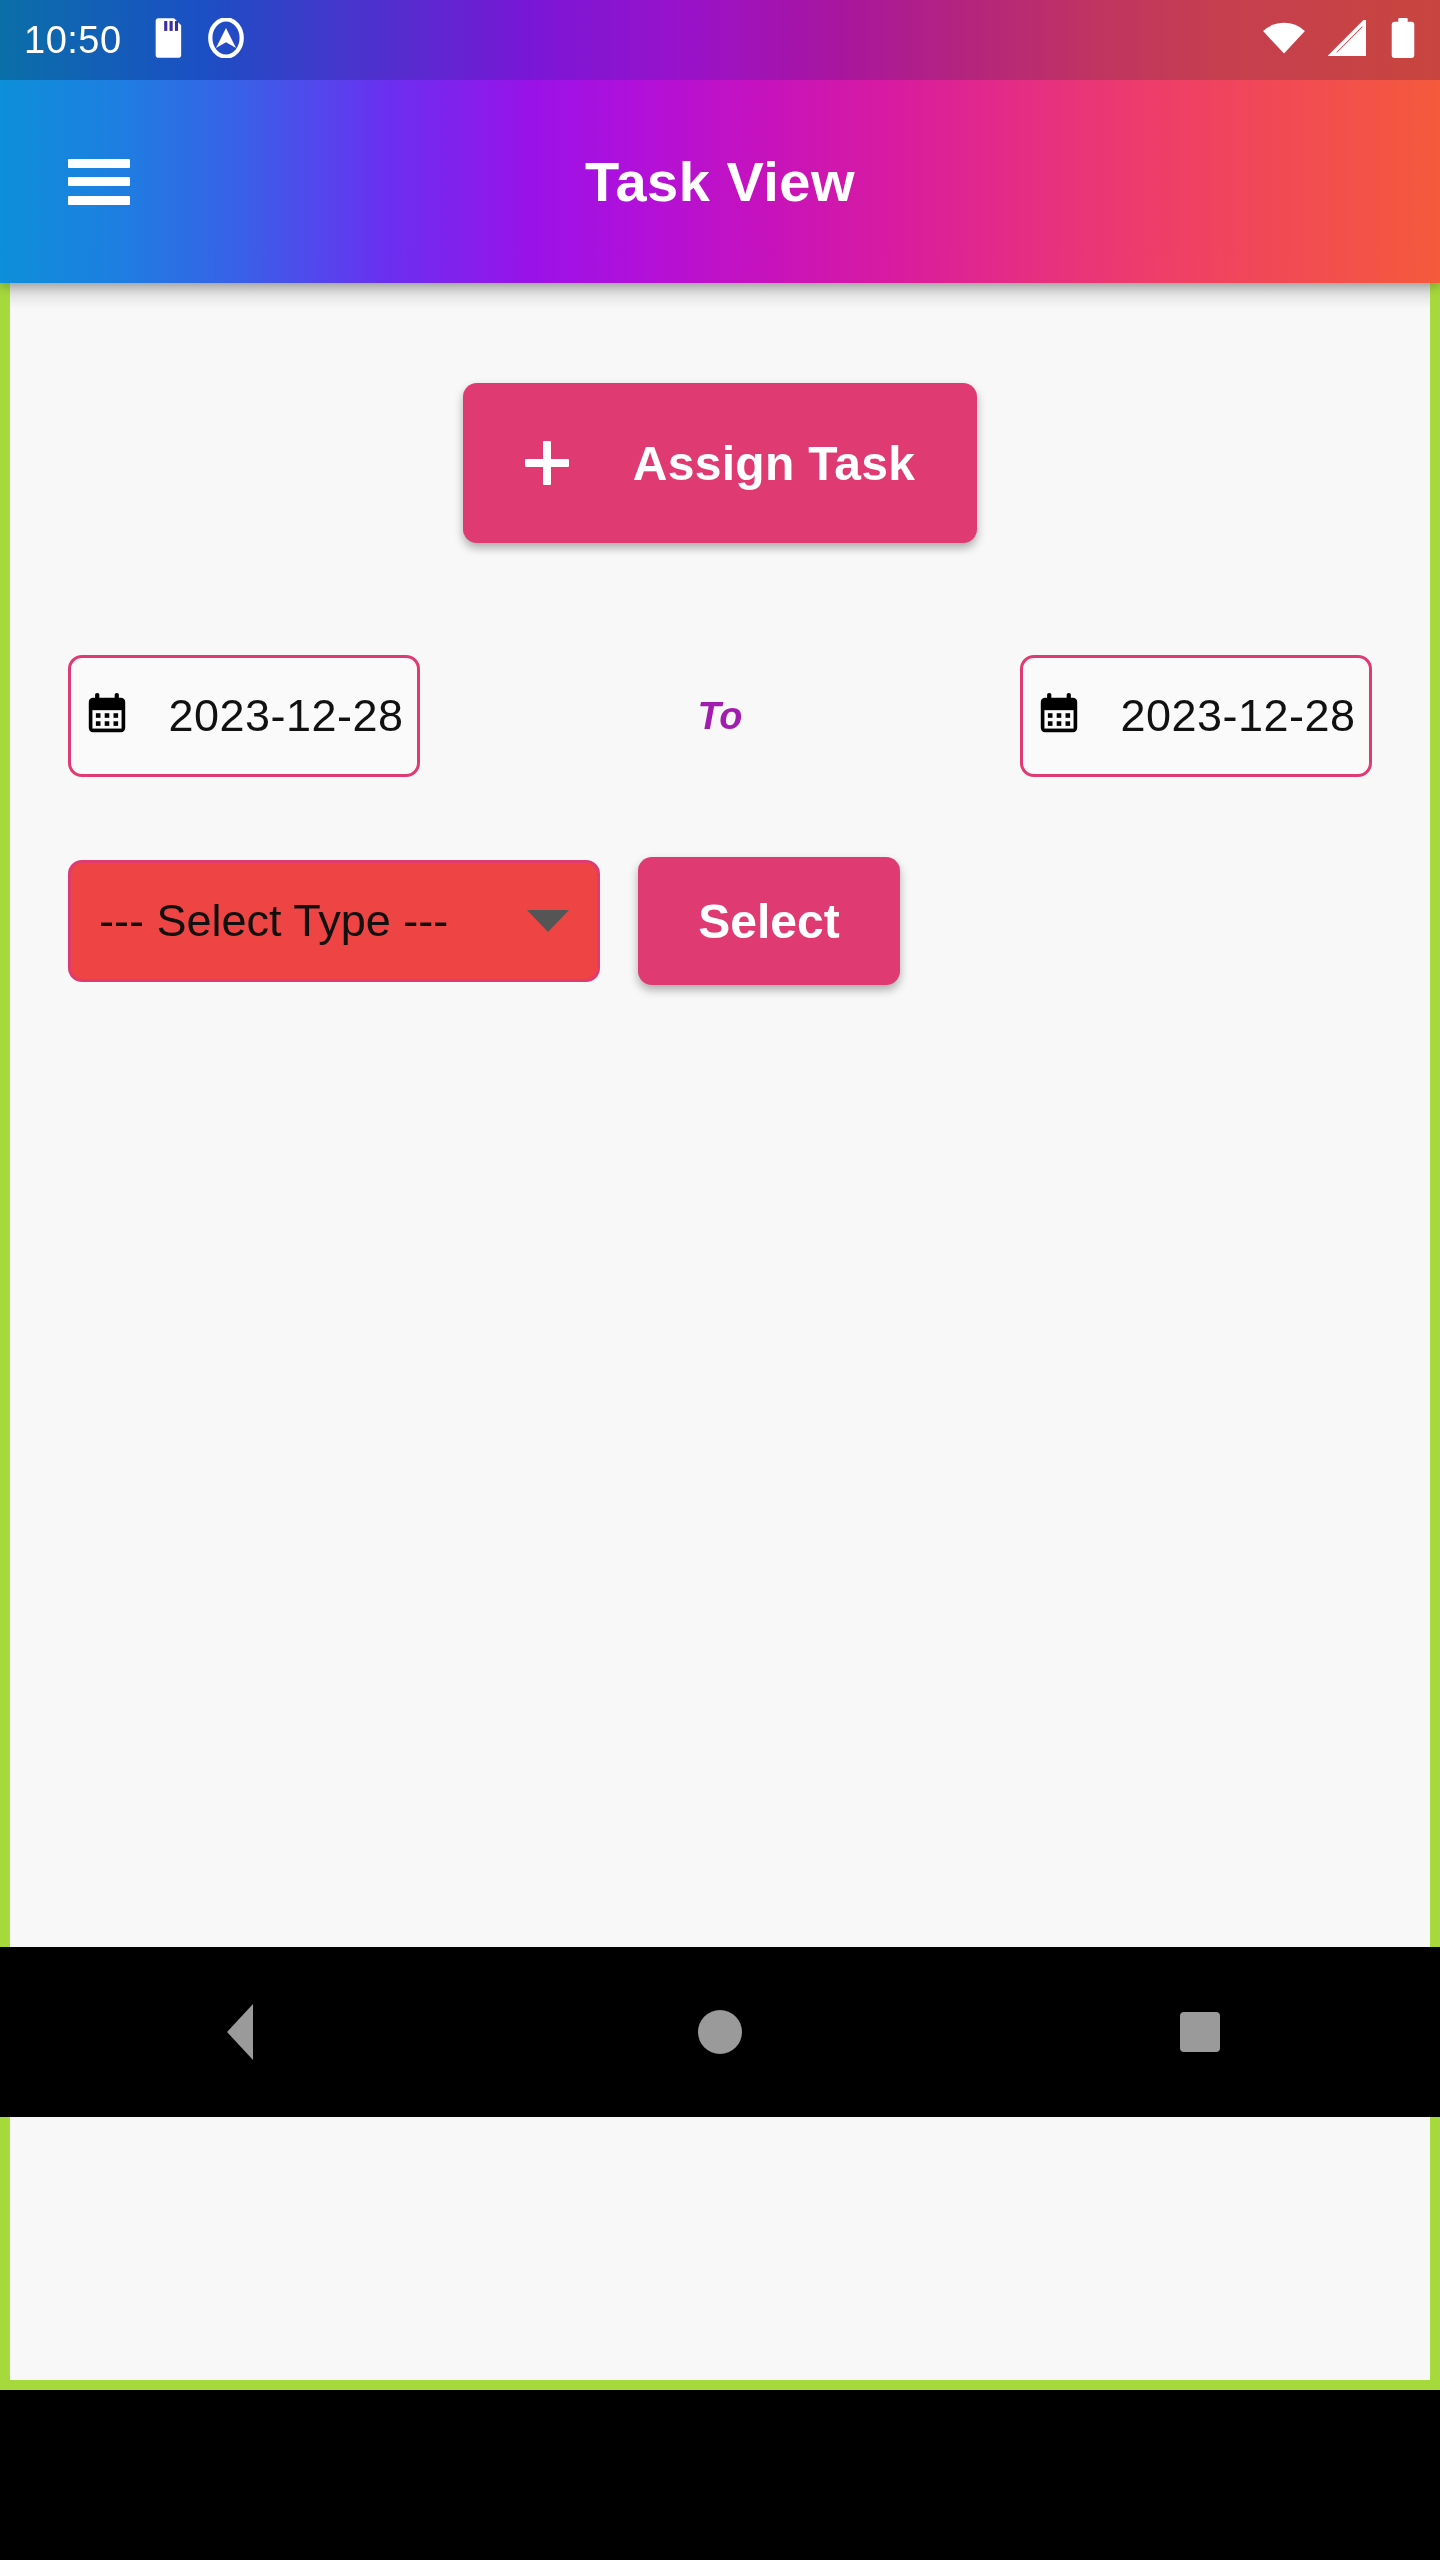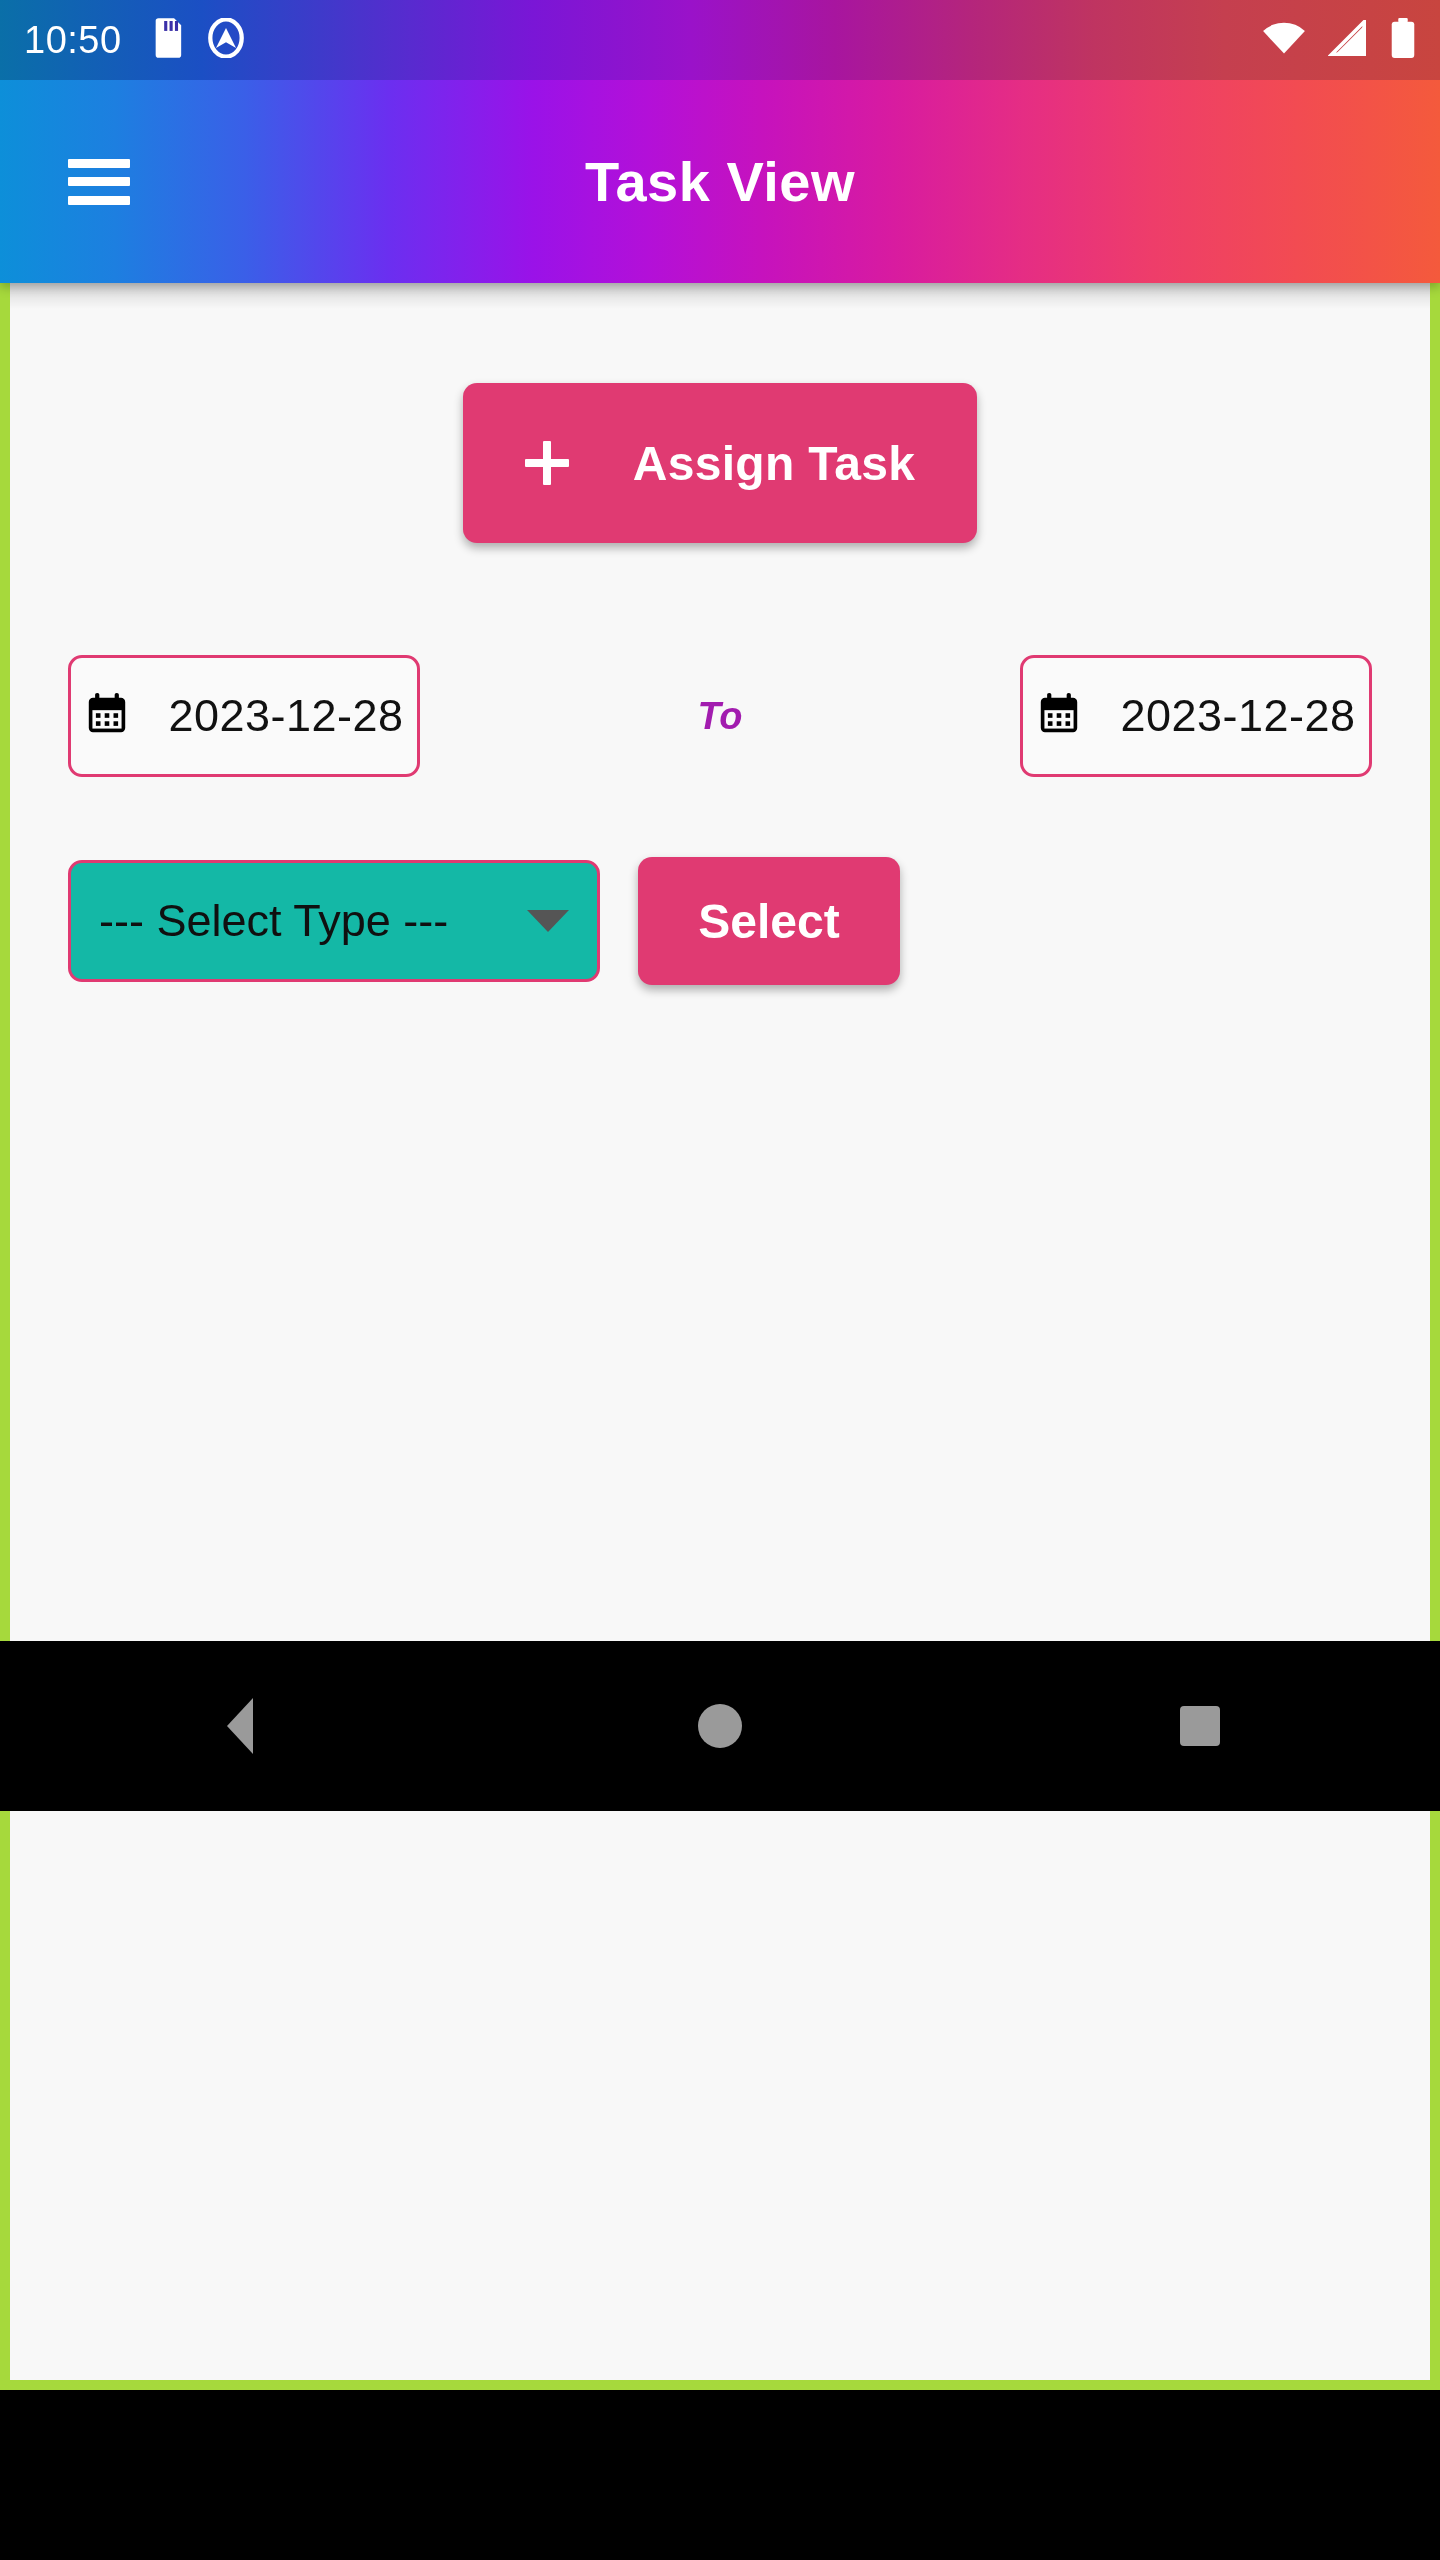--- a/index.html
+++ b/index.html
@@ -8,21 +8,21 @@
     width: 1440px;
     height: 2560px;
     background: #000;
     font-family: "Liberation Sans", sans-serif;
     overflow: hidden;
   }
 
   #screen {
     position: relative;
     width: 1440px;
-    height: 1811px;
+    height: 2117px;
     background: #000000;
   }
 
   
   .status-bar {
     position: absolute;
     top: 0; left: 0;
     width: 1440px;
     height: 80px;
     background: linear-gradient(90deg,
@@ -211,21 +211,21 @@
     align-items: center;
     margin-top: 80px;
     padding: 0 58px;
     gap: 38px;
   }
   .select-box {
     flex: 0 0 532px;
     height: 122px;
     border: 3px solid #e03a72;
     border-radius: 14px;
-    background: #14b8a6;
+    background: #ef4444;
     display: flex;
     align-items: center;
     padding: 0 28px;
     cursor: pointer;
   }
   .select-text {
     flex: 1;
     font-size: 45px;
     color: #101010;
   }

